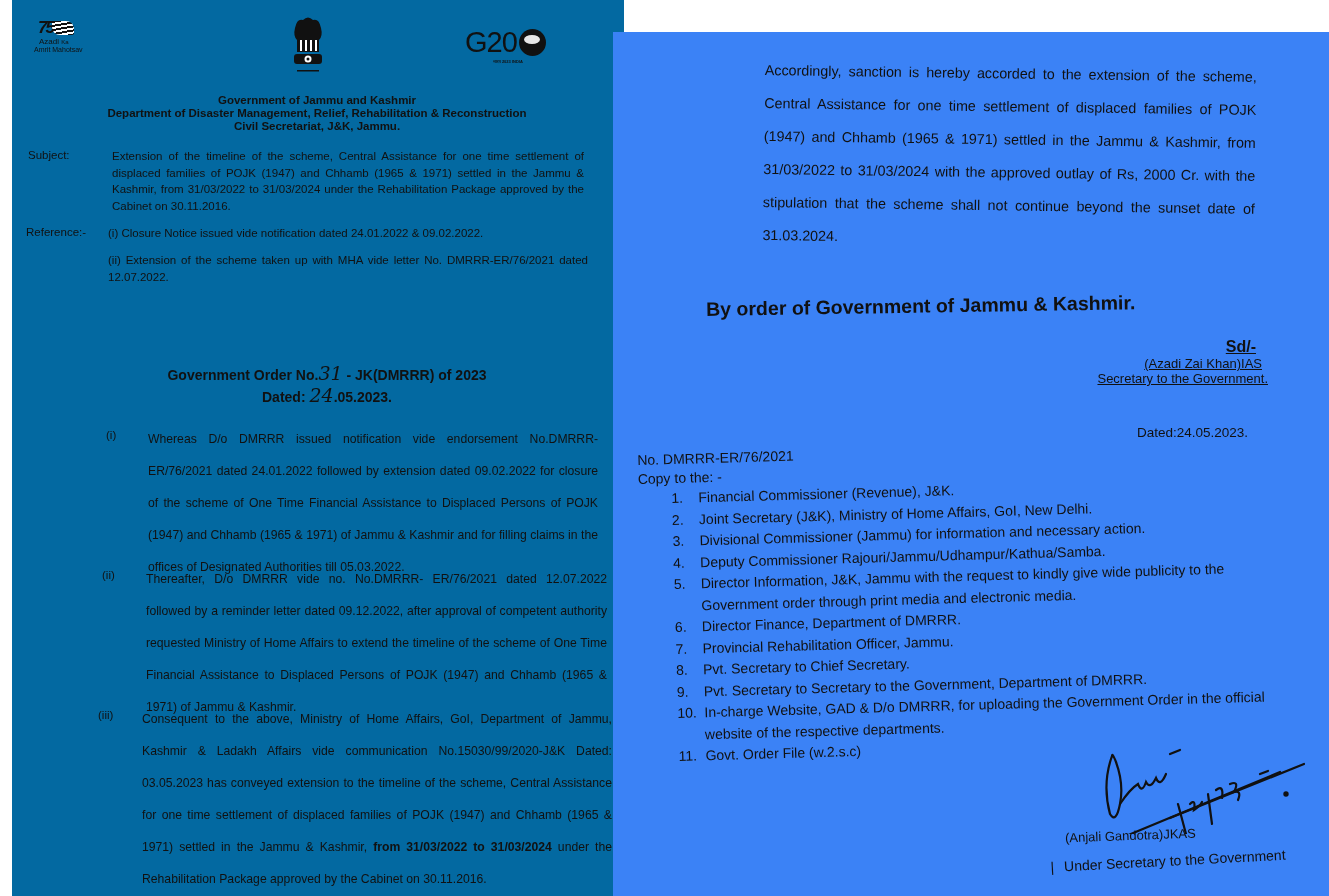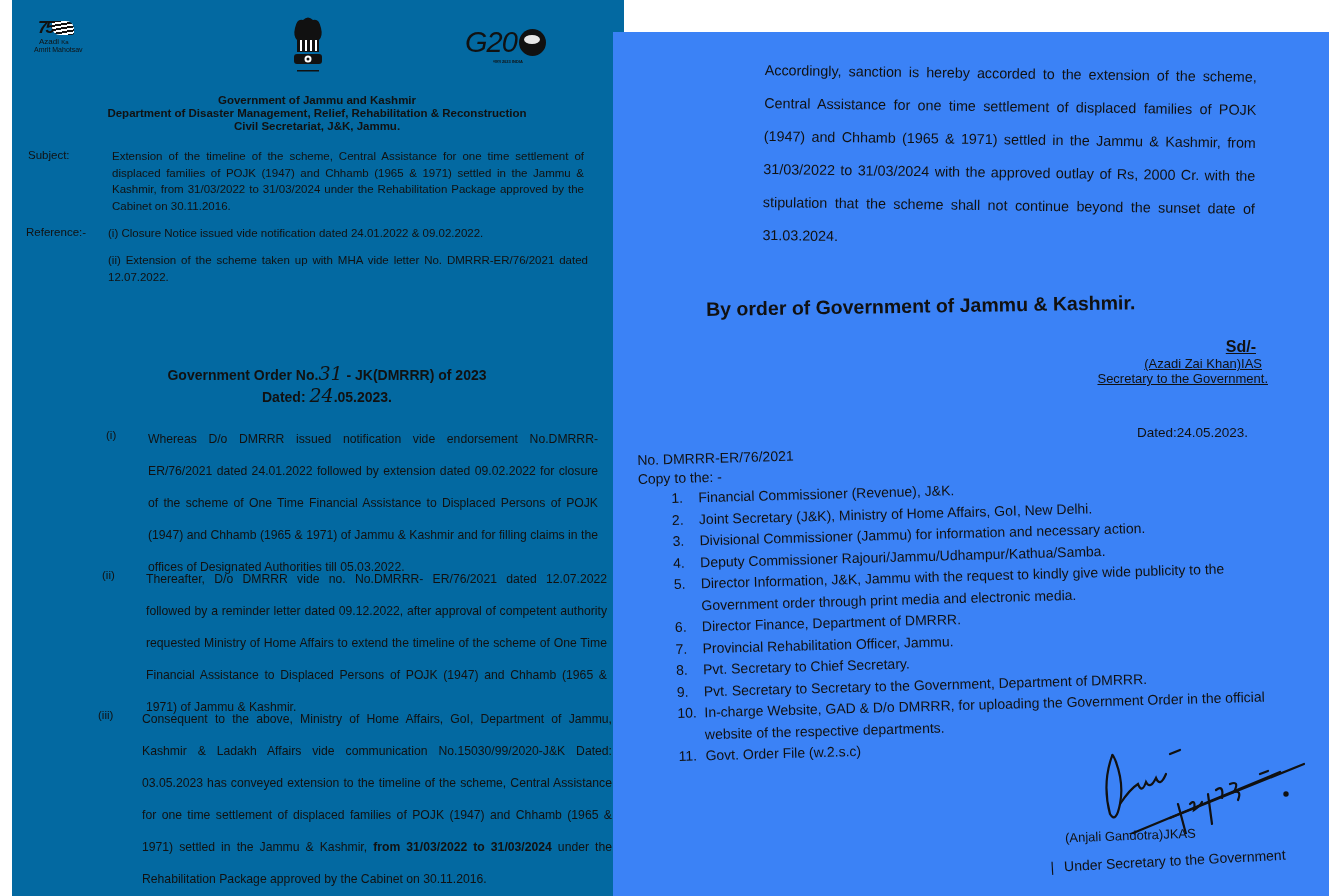--- a/index.html
+++ b/index.html
@@ -23,21 +23,21 @@
   .akam { left:22px; top:18px; width:70px; height:44px; }
   .akam .num { position:absolute; left:4px; top:0; font-size:17px; font-style:italic; font-weight:bold; letter-spacing:-2px; }
   .akam .flag { position:absolute; left:18px; top:3px; width:22px; height:14px;
     background:repeating-linear-gradient(170deg,#111 0 2px,#fff 2px 4px); border-radius:2px 8px 2px 8px; }
   .akam .l1 { position:absolute; left:5px; top:19px; font-size:8px; }
   .akam .l1 small { font-size:6px; }
   .akam .l2 { position:absolute; left:0; top:28px; font-size:7px; }
   .emblem { left:277px; top:14px; width:38px; height:62px; }
   .emblem svg { width:100%; height:100%; }
   .g20 { left:453px; top:26px; width:90px; height:40px; }
-  .g20 .txt { position:absolute; left:0; top:0; font-size:29px; letter-spacing:-1px;font-style:italic; }
+  .g20 .txt { position:absolute; left:0; top:0; font-size:29px; letter-spacing:-1px; }
   .g20 .globe { position:absolute; left:54px; top:3px; width:27px; height:27px; border-radius:50%; background:#111; }
   .g20 .globe::after { content:""; position:absolute; left:5px; top:6px; width:16px; height:9px; border-radius:50%; background:#fff; opacity:.9; }
   .g20 .sub { position:absolute; left:28px; top:33px; font-size:4px; font-weight:bold; }
 
   .hdr { left:0; width:610px; text-align:center; font-weight:bold; font-size:11.5px; }
 
   .lbl { font-size:11.5px; }
   .para { font-size:11.5px; line-height:17px; text-align:justify; }
   .para-lg { font-size:12.2px; line-height:32px; text-align:justify; }
 

